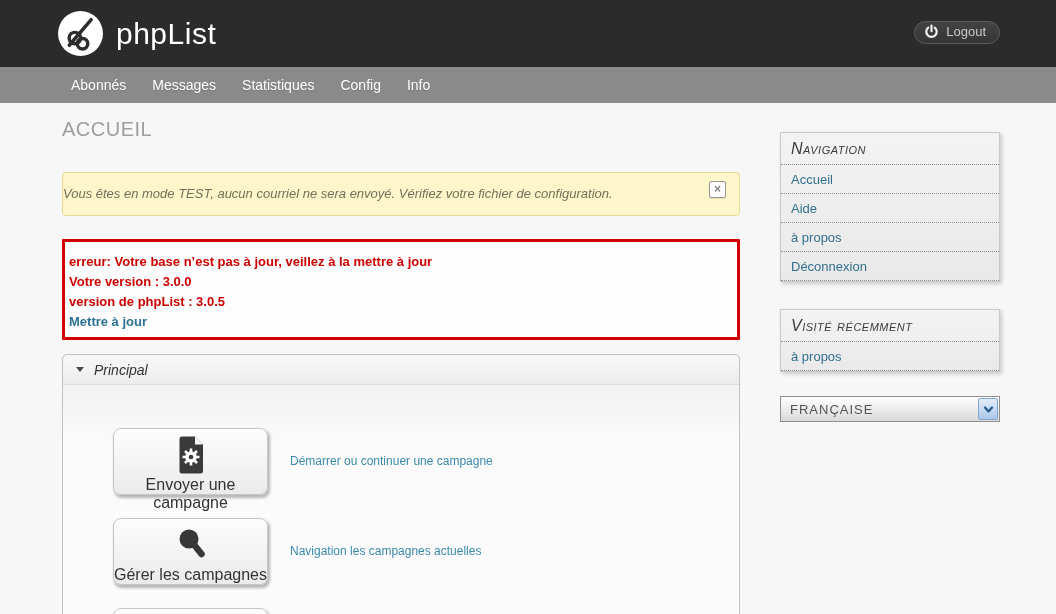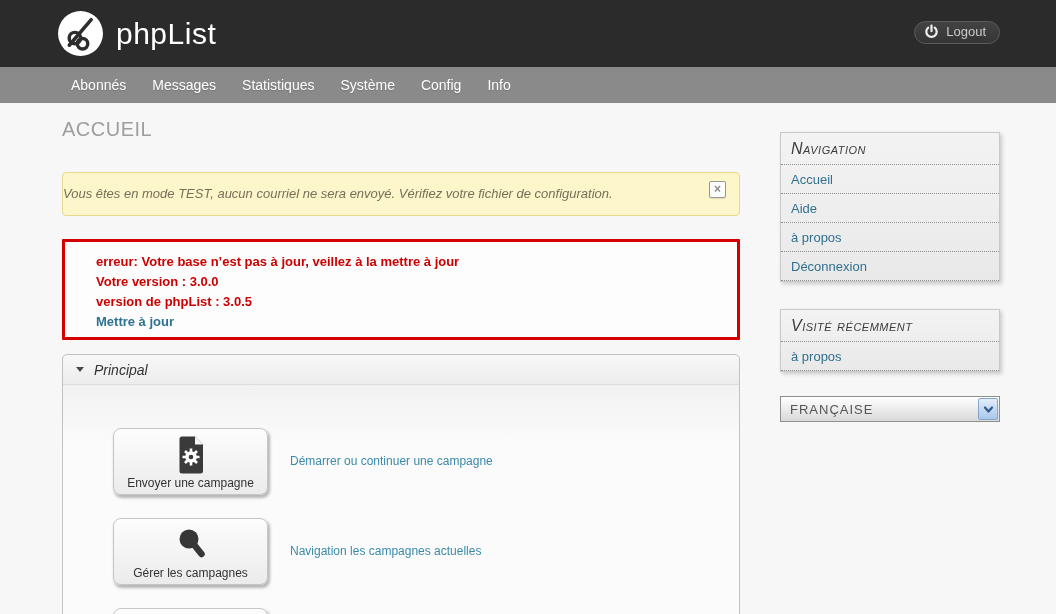--- a/index.html
+++ b/index.html
@@ -53,21 +53,21 @@
   .warning-close {
     position:absolute; right:13px; top:8px; width:17px; height:17px;
     background:#fcfcfc; border:1px solid #979797; border-radius:2px;
     color:#8a8a8a; font-size:12px; font-weight:bold; text-align:center; line-height:15px;
     cursor:pointer; box-shadow:0 1px 1px rgba(0,0,0,0.1);
   }
 
   .error-box {
     position:absolute; left:62px; top:239px; width:678px; height:101px;
     background:#fdfdfd; border:3px solid #d40000; border-radius:1px;
-    padding:10px 31px;
+    padding:10px 4px;
   }
   .error-line { font-size:13px; font-weight:bold; color:#cc0000; line-height:20px; }
   .error-link { font-size:13px; font-weight:bold; color:#2d7291; line-height:20px; cursor:pointer; }
 
   
   .panel {
     position:absolute; left:62px; top:354px; width:678px; height:261px;
     background:linear-gradient(#ededed, #fbfbfb 90px);
     border:1px solid #c2c2c2; border-radius:5px 5px 0 0; overflow:hidden;
   }
@@ -86,21 +86,21 @@
   .panel-row { position:absolute; left:0; width:678px; height:68px; }
   .row-1 { top:73px; } .row-2 { top:163px; } .row-3 { top:253px; }
   .btn-tile {
     position:absolute; left:50px; top:0; width:155px; height:67px;
     background:linear-gradient(#fdfdfd,#ebebeb);
     border:1px solid #c6c6c6; border-radius:8px;
     box-shadow:1.5px 2.5px 3px rgba(0,0,0,0.28);
     cursor:pointer; text-align:center;
   }
   .btn-tile .tile-icon { display:block; margin:6px auto 0; }
-  .tile-label { display:block; font-size:12px; color:#333; margin-top:1px; }
+  .tile-label { display:block; font-size:16px; color:#333; margin-top:1px; }
   .row-link {
     position:absolute; left:227px; top:26px;
     font-size:12px; color:#3a8aab; cursor:pointer;
   }
 
   
   .side-panel {
     position:absolute; left:780px; width:220px;
     background:linear-gradient(#f3f3f3,#e9e9e9);
     border:1px solid #c9c9c9;
@@ -156,21 +156,20 @@
       <path d="M4.3 3.6 a5.2 5.2 0 1 0 6.4 0" stroke="#efefef" stroke-width="2.2" stroke-linecap="round" fill="none"></path>
     </svg>
     <span>Logout</span>
   </div>
 </div>
 
 <div class="navbar">
   <span class="nav-item">Abonnés</span>
   <span class="nav-item">Messages</span>
   <span class="nav-item">Statistiques</span>
-  <span class="nav-item">Système</span>
   <span class="nav-item">Config</span>
   <span class="nav-item">Info</span>
 </div>
 
 <h1 class="page-title">ACCUEIL</h1>
 
 <div class="warning-box">
   <span class="warning-text">Vous êtes en mode TEST, aucun courriel ne sera envoyé. Vérifiez votre fichier de configuration.</span>
   <div class="warning-close">×</div>
 </div>

